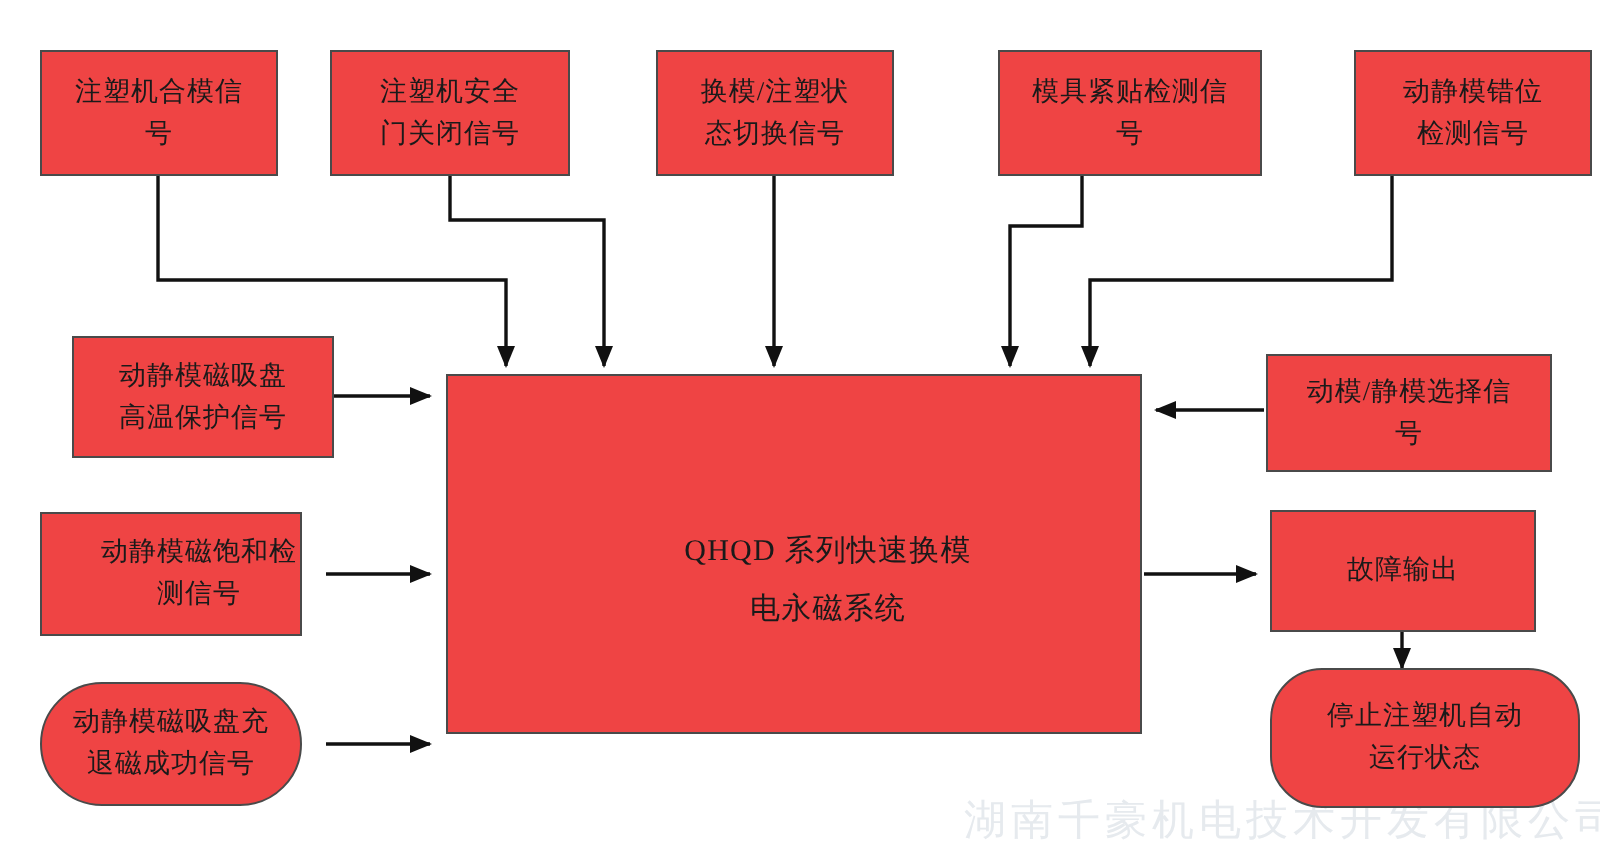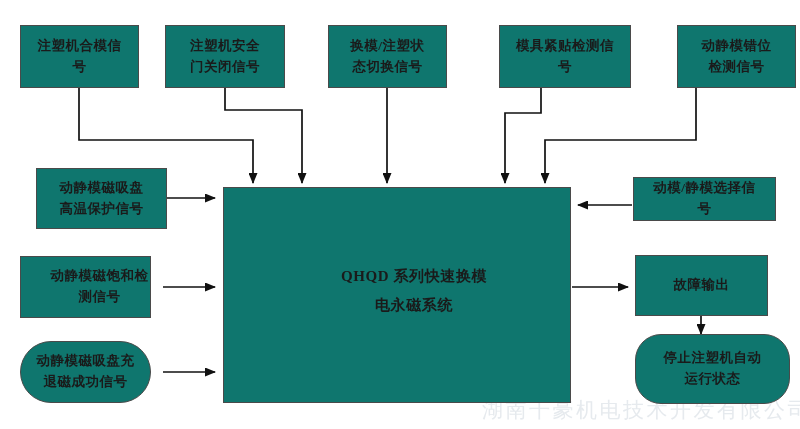--- a/index.html
+++ b/index.html
@@ -21,32 +21,31 @@
     left: 0;
     top: 0;
     width: 800px;
     height: 429px;
     pointer-events: none;
   }
   .node {
     position: absolute;
     box-sizing: border-box;
     border: 1.6px solid #4a4a4a;
-    background: #0f766e;
+    background: #ef4444;
     display: flex;
     flex-direction: column;
     align-items: center;
     justify-content: center;
     text-align: left;
     color: #1a1a1a;
     font-size: 13.5px;
     line-height: 1.55;
     letter-spacing: 0.5px;
     z-index: 3;
-    font-weight: bold;
   }
   .node .ln { display: block; white-space: nowrap; }
   .node.center {
     font-size: 15px;
     line-height: 1.9;
     letter-spacing: 0.6px;
     justify-content: flex-start;
   }
   .node.center .ctitle {
     margin-top: 74px;
@@ -150,28 +149,28 @@
   <div class="node" style="left:20px; top:256px; width:131px; height:62px;padding-left:28px;">
     <span class="ln">动静模磁饱和检</span>
     <span class="ln">测信号</span>
   </div>
 
   <div class="node" style="left:20px; top:341px; width:131px; height:62px;border-radius:31px;">
     <span class="ln">动静模磁吸盘充</span>
     <span class="ln">退磁成功信号</span>
   </div>
 
-  <div class="node center" style="left:223px; top:187px; width:348px; height:216px;padding-left:34px;">
+  <div class="node center" style="left:223px; top:187px; width:348px; height:180px;padding-left:34px;">
     <div class="ctitle">
       <span class="ln">QHQD 系列快速换模</span>
       <span class="ln">电永磁系统</span>
     </div>
   </div>
 
-  <div class="node" style="left:633px; top:177px; width:143px; height:44px;">
+  <div class="node" style="left:633px; top:177px; width:143px; height:59px;">
     <span class="ln">动模/静模选择信</span>
     <span class="ln">号</span>
   </div>
 
   <div class="node" style="left:635px; top:255px; width:133px; height:61px;">
     <span class="ln">故障输出</span>
   </div>
 
   <div class="node" style="left:635px; top:334px; width:155px; height:70px;border-radius:26px;">
     <span class="ln">停止注塑机自动</span>

